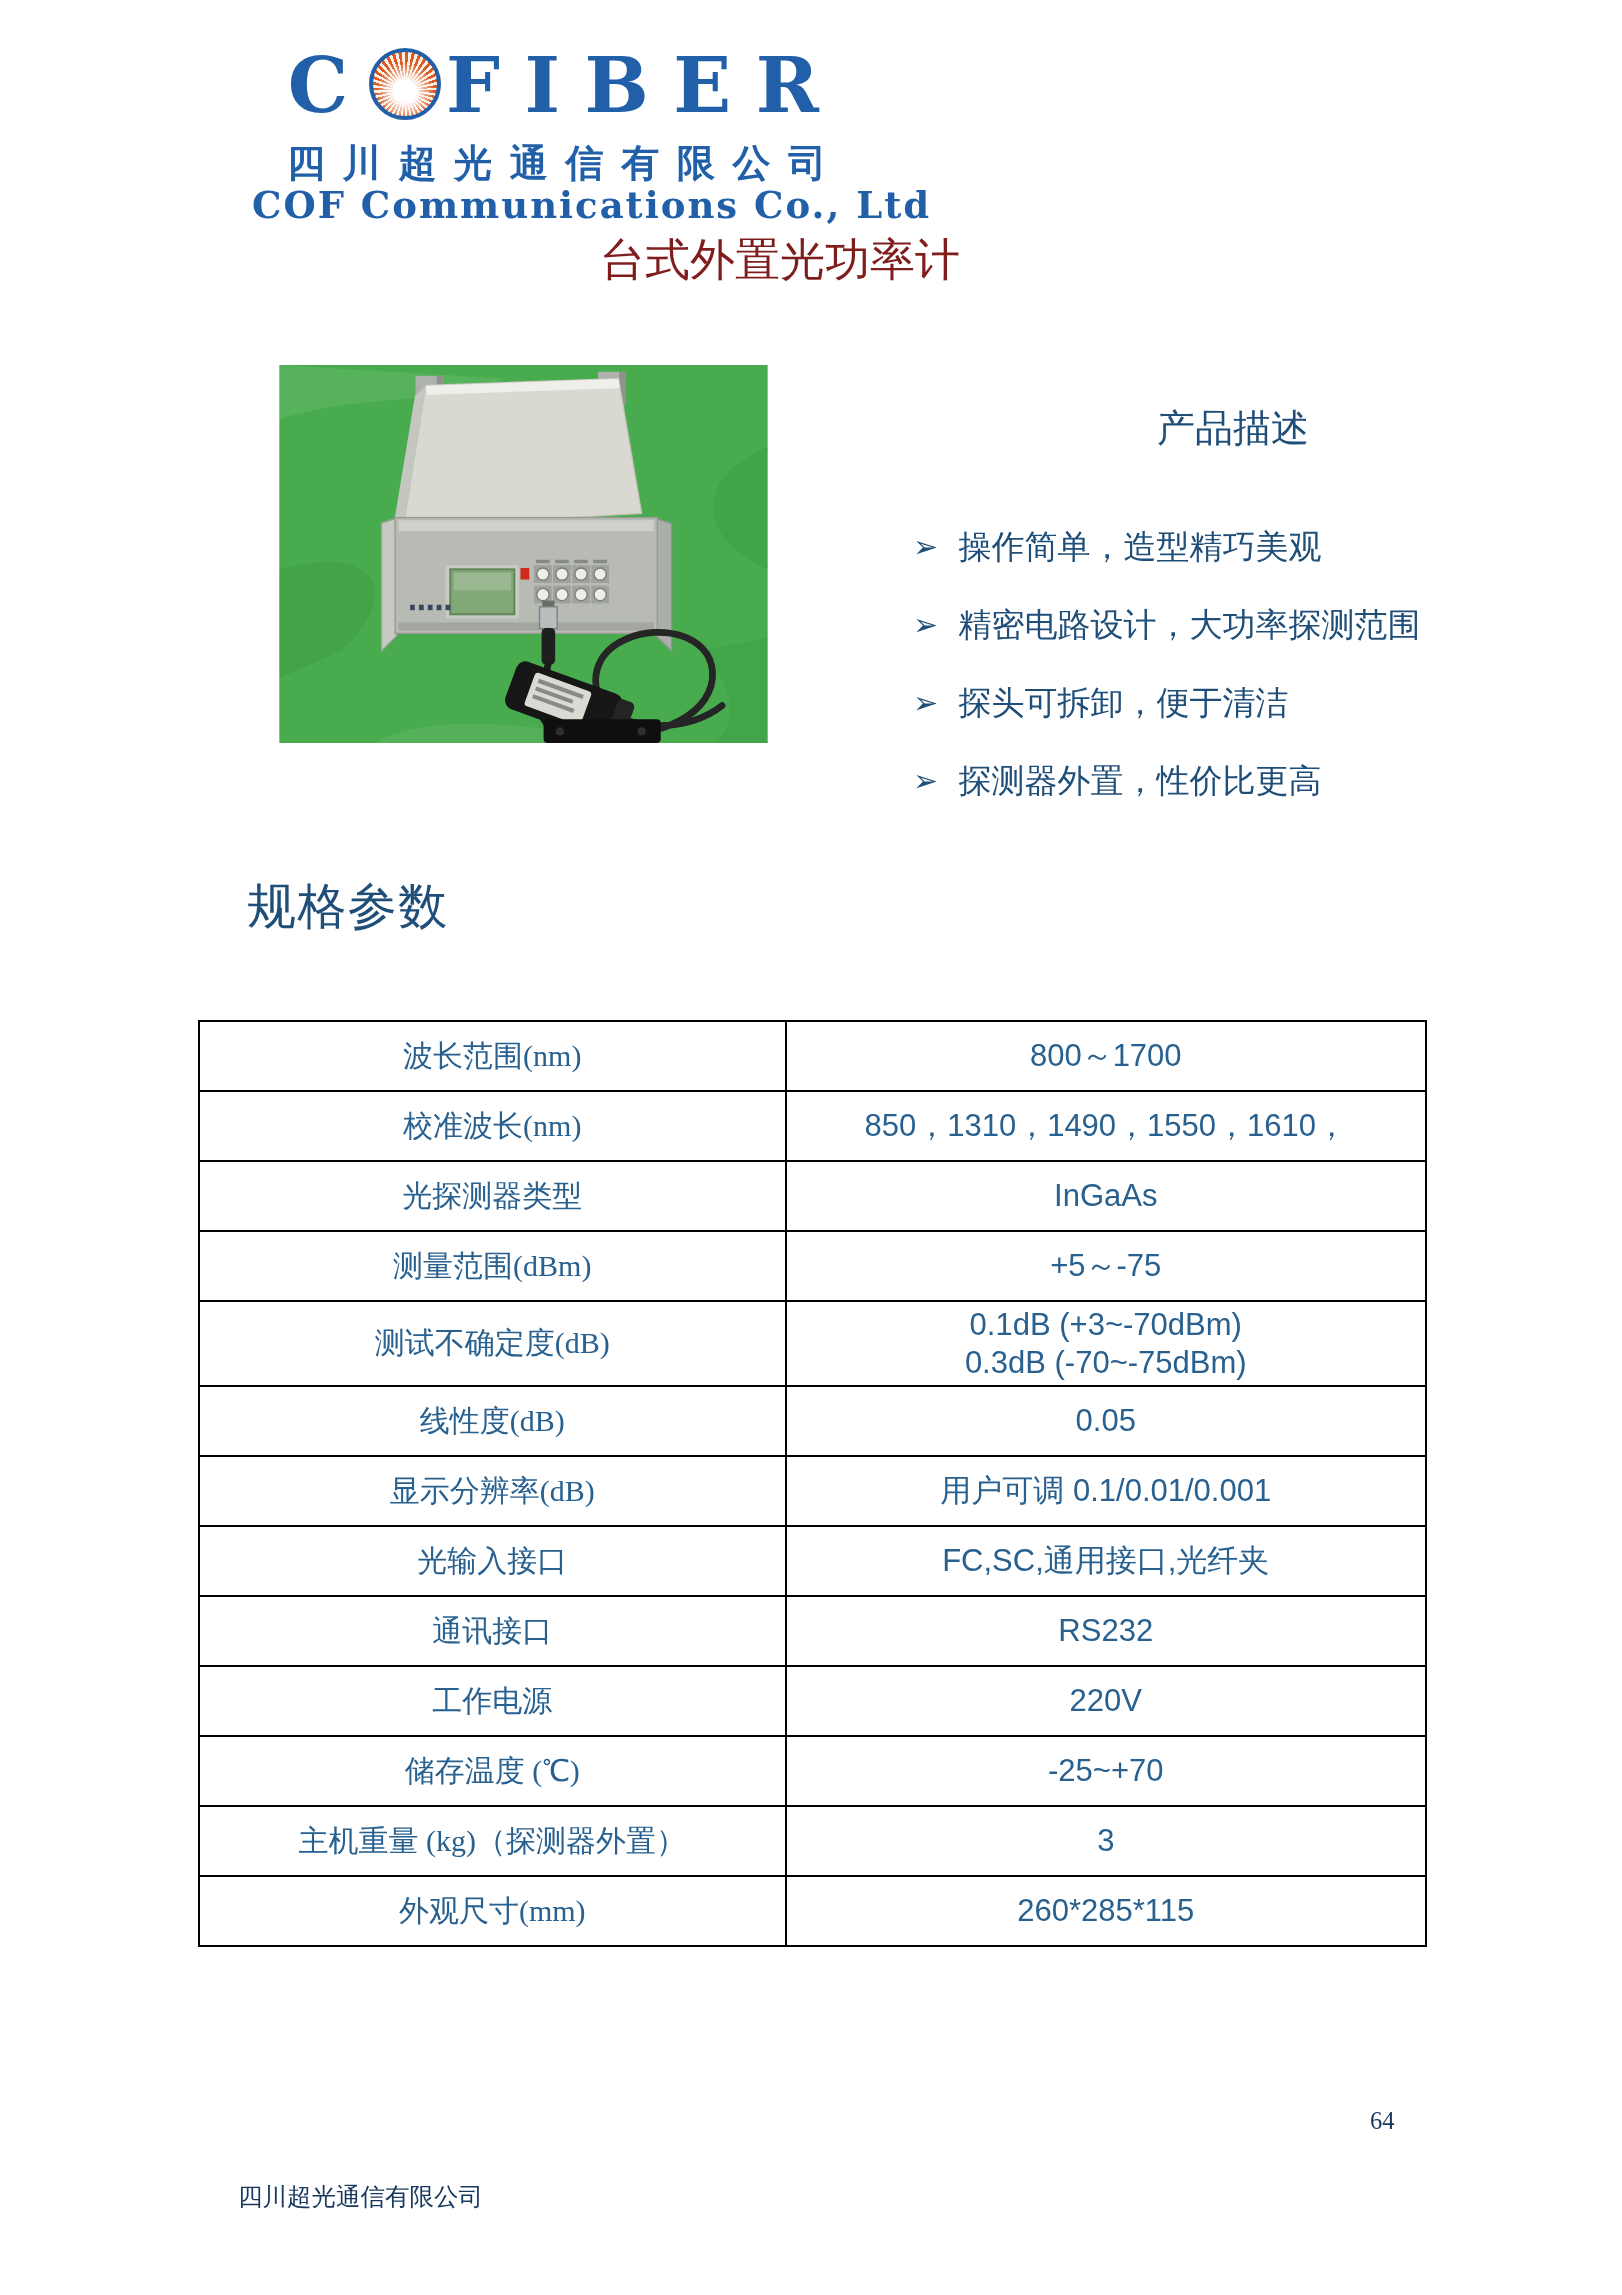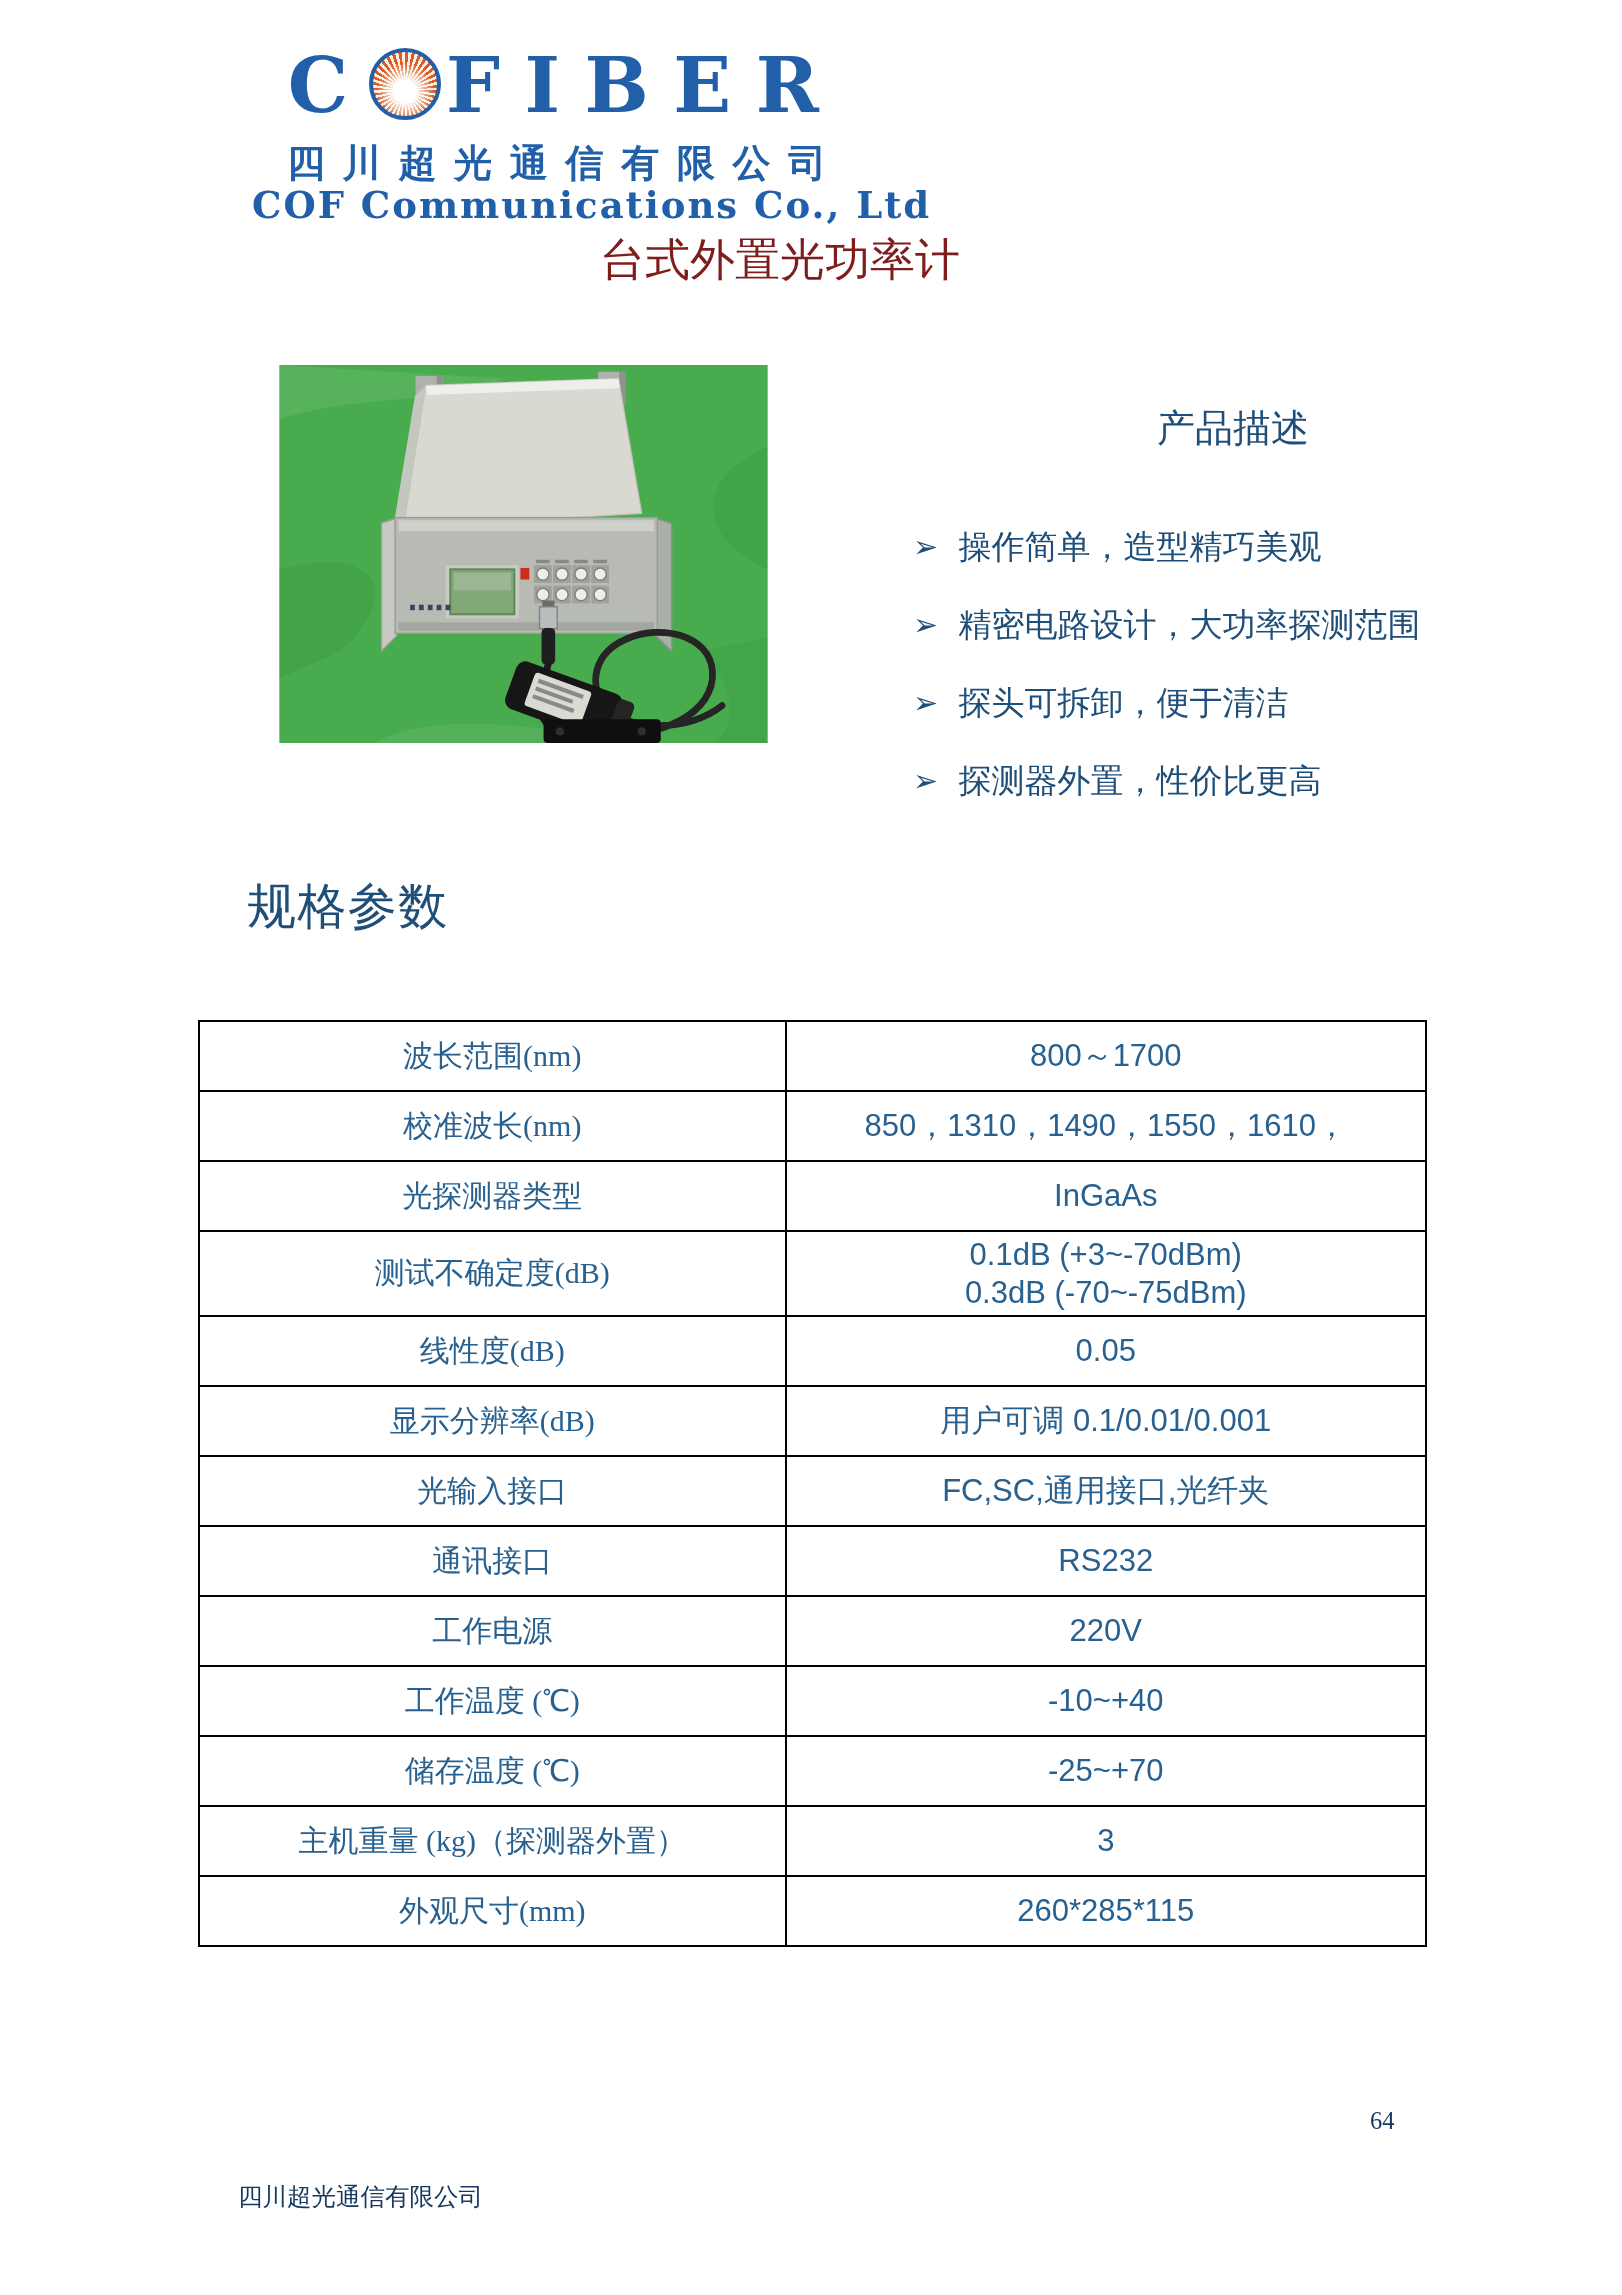--- a/index.html
+++ b/index.html
@@ -222,20 +222,24 @@
       <td class="spec-value">800～1700</td>
     </tr>
     <tr>
       <td class="spec-label">校准波长(nm)</td>
       <td class="spec-value">850，1310，1490，1550，1610，</td>
     </tr>
     <tr>
       <td class="spec-label">光探测器类型</td>
       <td class="spec-value">InGaAs</td>
     </tr>
+    <tr>
+      <td class="spec-label">测量范围(dBm)</td>
+      <td class="spec-value">+5～-75</td>
+    </tr>
     <tr class="tall">
       <td class="spec-label">测试不确定度(dB)</td>
       <td class="spec-value">0.1dB (+3~-70dBm)
 0.3dB (-70~-75dBm)</td>
     </tr>
     <tr>
       <td class="spec-label">线性度(dB)</td>
       <td class="spec-value">0.05</td>
     </tr>
     <tr>
@@ -248,24 +252,20 @@
     </tr>
     <tr>
       <td class="spec-label">通讯接口</td>
       <td class="spec-value">RS232</td>
     </tr>
     <tr>
       <td class="spec-label">工作电源</td>
       <td class="spec-value">220V</td>
     </tr>
     <tr>
-      <td class="spec-label">工作温度 (℃)</td>
-      <td class="spec-value">-10~+40</td>
-    </tr>
-    <tr>
       <td class="spec-label">储存温度 (℃)</td>
       <td class="spec-value">-25~+70</td>
     </tr>
     <tr>
       <td class="spec-label">主机重量 (kg)（探测器外置）</td>
       <td class="spec-value">3</td>
     </tr>
     <tr>
       <td class="spec-label">外观尺寸(mm)</td>
       <td class="spec-value">260*285*115</td>

